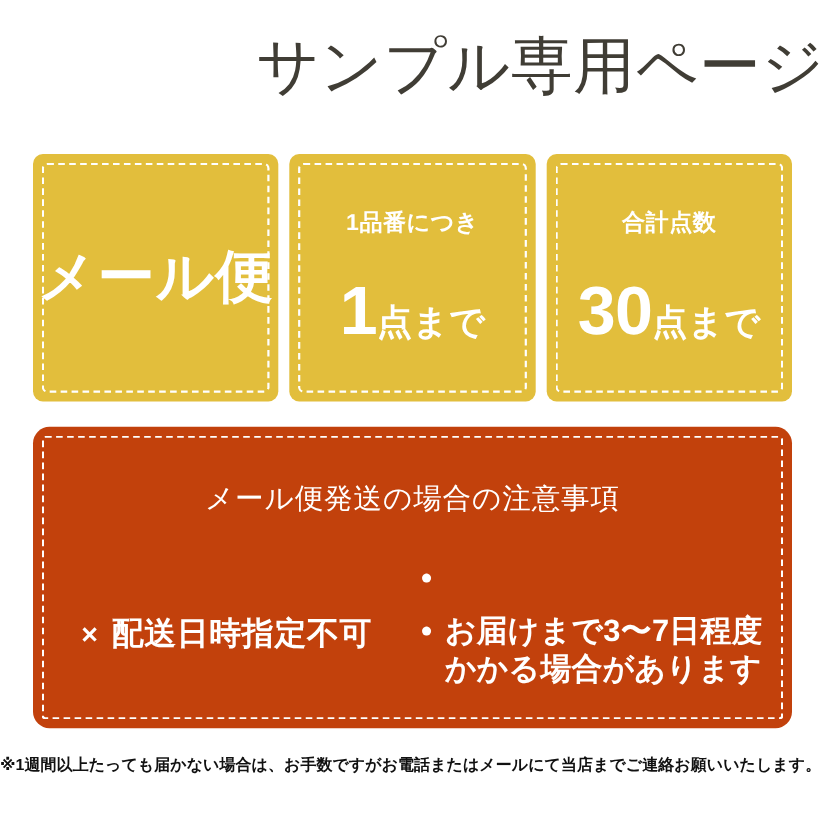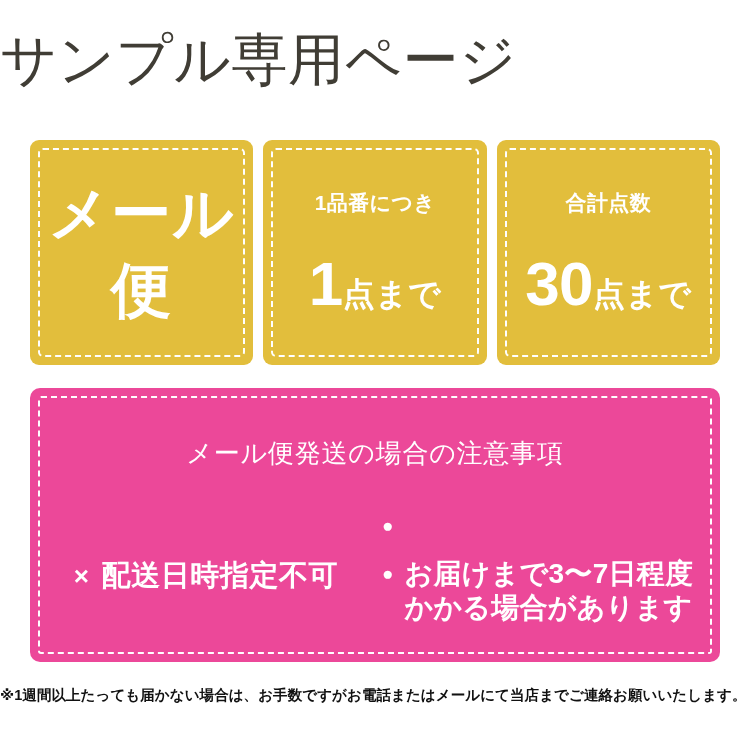--- a/index.html
+++ b/index.html
@@ -21,21 +21,21 @@
     height: 750px;
     box-sizing: border-box;
   }
 
   
   .page-title {
     position: absolute;
     left: 0;
     top: 28px;
     width: 750px;
-    text-align: left;
+    text-align: right;
     font-size: 56px;
     line-height: 1.15;
     font-weight: 400;
     color: #403d35;
     letter-spacing: 0.01em;
     white-space: nowrap;
   }
 
   
   .feature-row {
@@ -74,21 +74,21 @@
   .box-inner {
     position: relative;
     z-index: 2;
     width: 100%;
     text-align: center;
     color: #ffffff;
   }
 
   
   .big-label {
-    font-size: 60px;
+    font-size: 52px;
     font-weight: 700;
     line-height: 1.28;
     letter-spacing: 0.02em;
   }
   .big-label .line {
     display: block;
   }
 
   
   .box-head {
@@ -117,22 +117,22 @@
     vertical-align: baseline;
   }
 
   
   .notice-panel {
     position: absolute;
     left: 30px;
     top: 388px;
     width: 690px;
     height: 274px;
-    background: #ec4899;
-    border-radius: 10px;
+    background: #c2410c;
+    border-radius: 15px;
     box-sizing: border-box;
   }
   .notice-panel::after {
     content: "";
     position: absolute;
     left: 8px;
     top: 8px;
     right: 8px;
     bottom: 8px;
     border: 2px dashed #ffffff;

